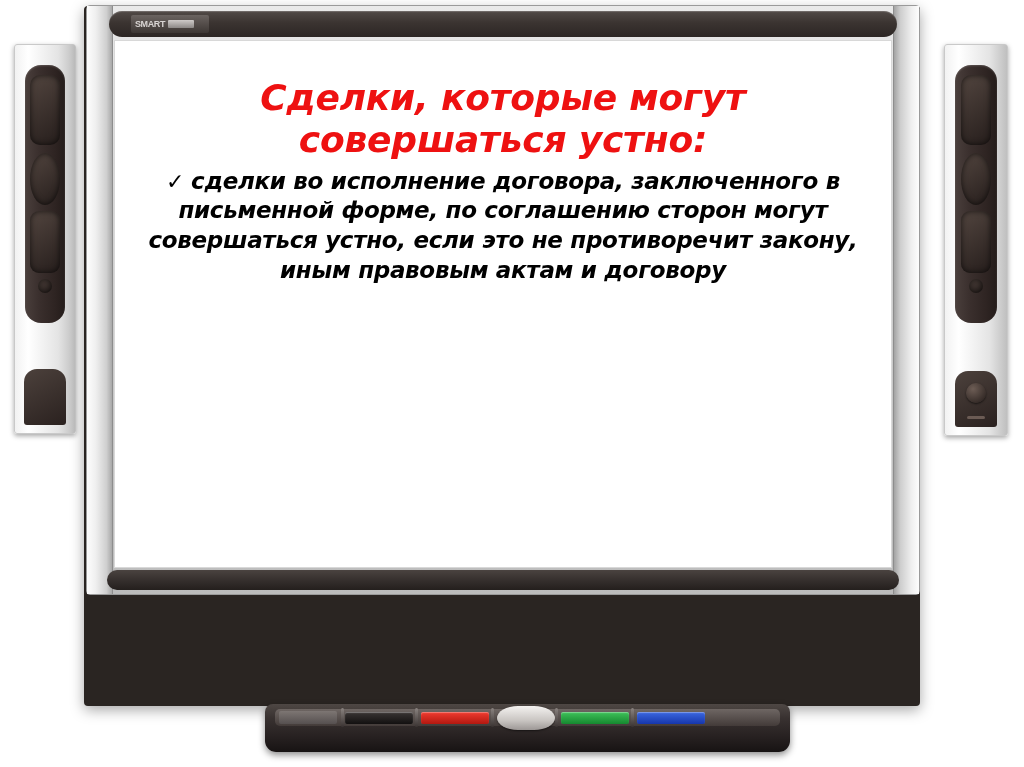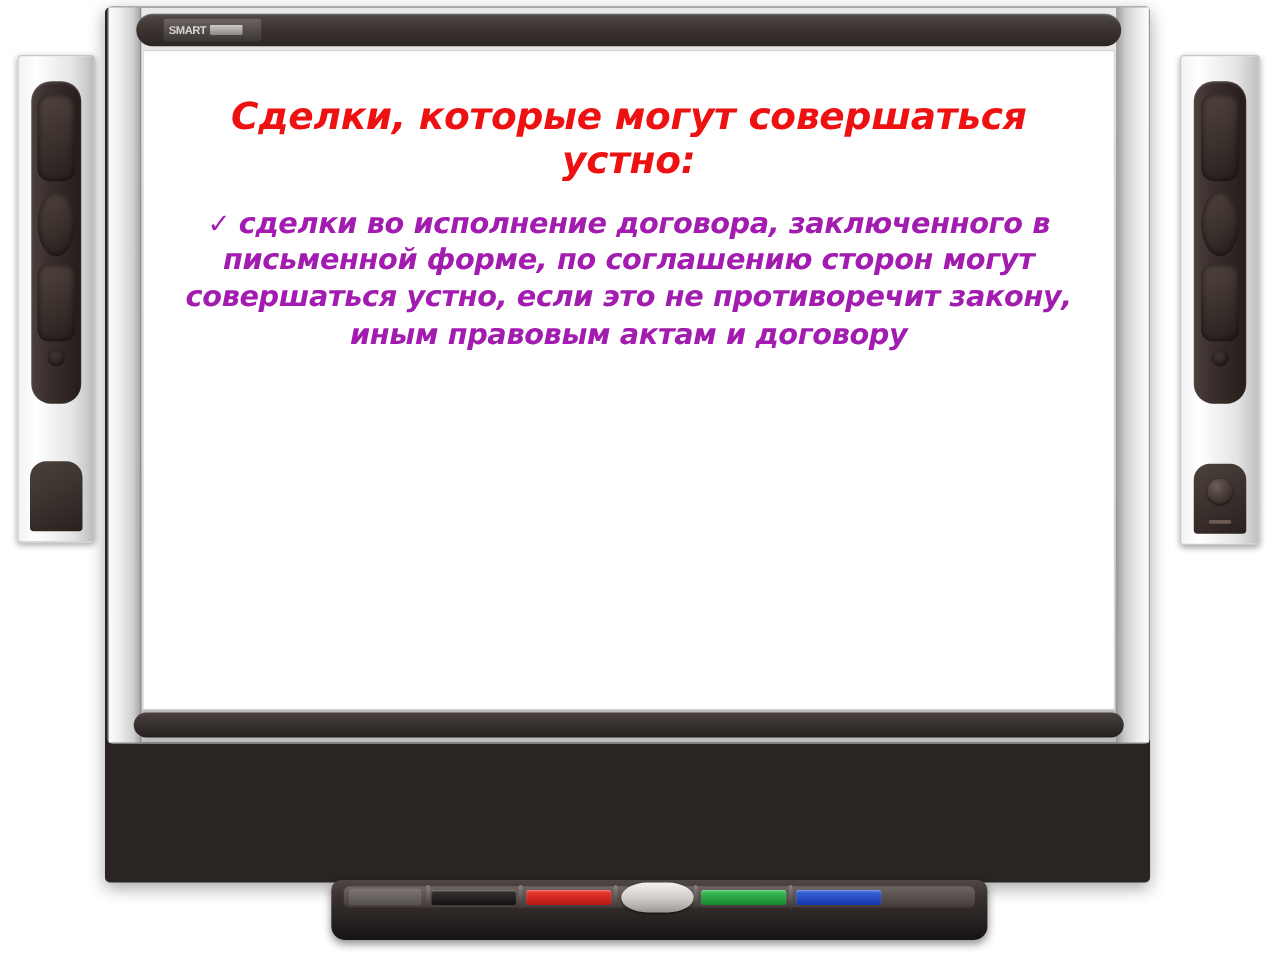--- a/index.html
+++ b/index.html
@@ -135,44 +135,44 @@
   .slide {
     position:absolute;
     left:0; top:0; right:0; bottom:0;
     padding:36px 30px 10px 30px;
     text-align:center;
   }
   .slide-title {
     font-family:"DejaVu Sans", sans-serif;
     font-style:italic;
     font-weight:bold;
-    font-size:30px;
+    font-size:36px;
     line-height:1.16;
     color:#ee1111;
     letter-spacing:-0.2px;
-    margin-bottom:18px;
+    margin-bottom:6px;
   }
   .bullet-list { list-style:none; }
   .bullet {
     font-family:"DejaVu Sans", sans-serif;
     font-style:italic;
     font-weight:bold;
     font-size:23px;
     line-height:1.30;
     letter-spacing:-0.3px;
     margin-bottom:2px;
   }
   .bullet .check {
     font-style:normal;
     font-weight:normal;
     font-size:22px;
     margin-right:7px;
   }
   .bullet-blue   { color:#1BA1DC; }
-  .bullet-purple { color:#a21caf; }
+  .bullet-purple { color:#000000; }
 
   
   .pen-tray {
     position:absolute;
     left:265px; top:704px; width:525px; height:48px;
     background:linear-gradient(to bottom,#4e4744 0%,#383130 30%,#262020 70%,#171313 100%);
     border-radius:8px 8px 11px 11px;
     box-shadow:0 3px 7px rgba(0,0,0,.45);
   }
   .tray-lip {

